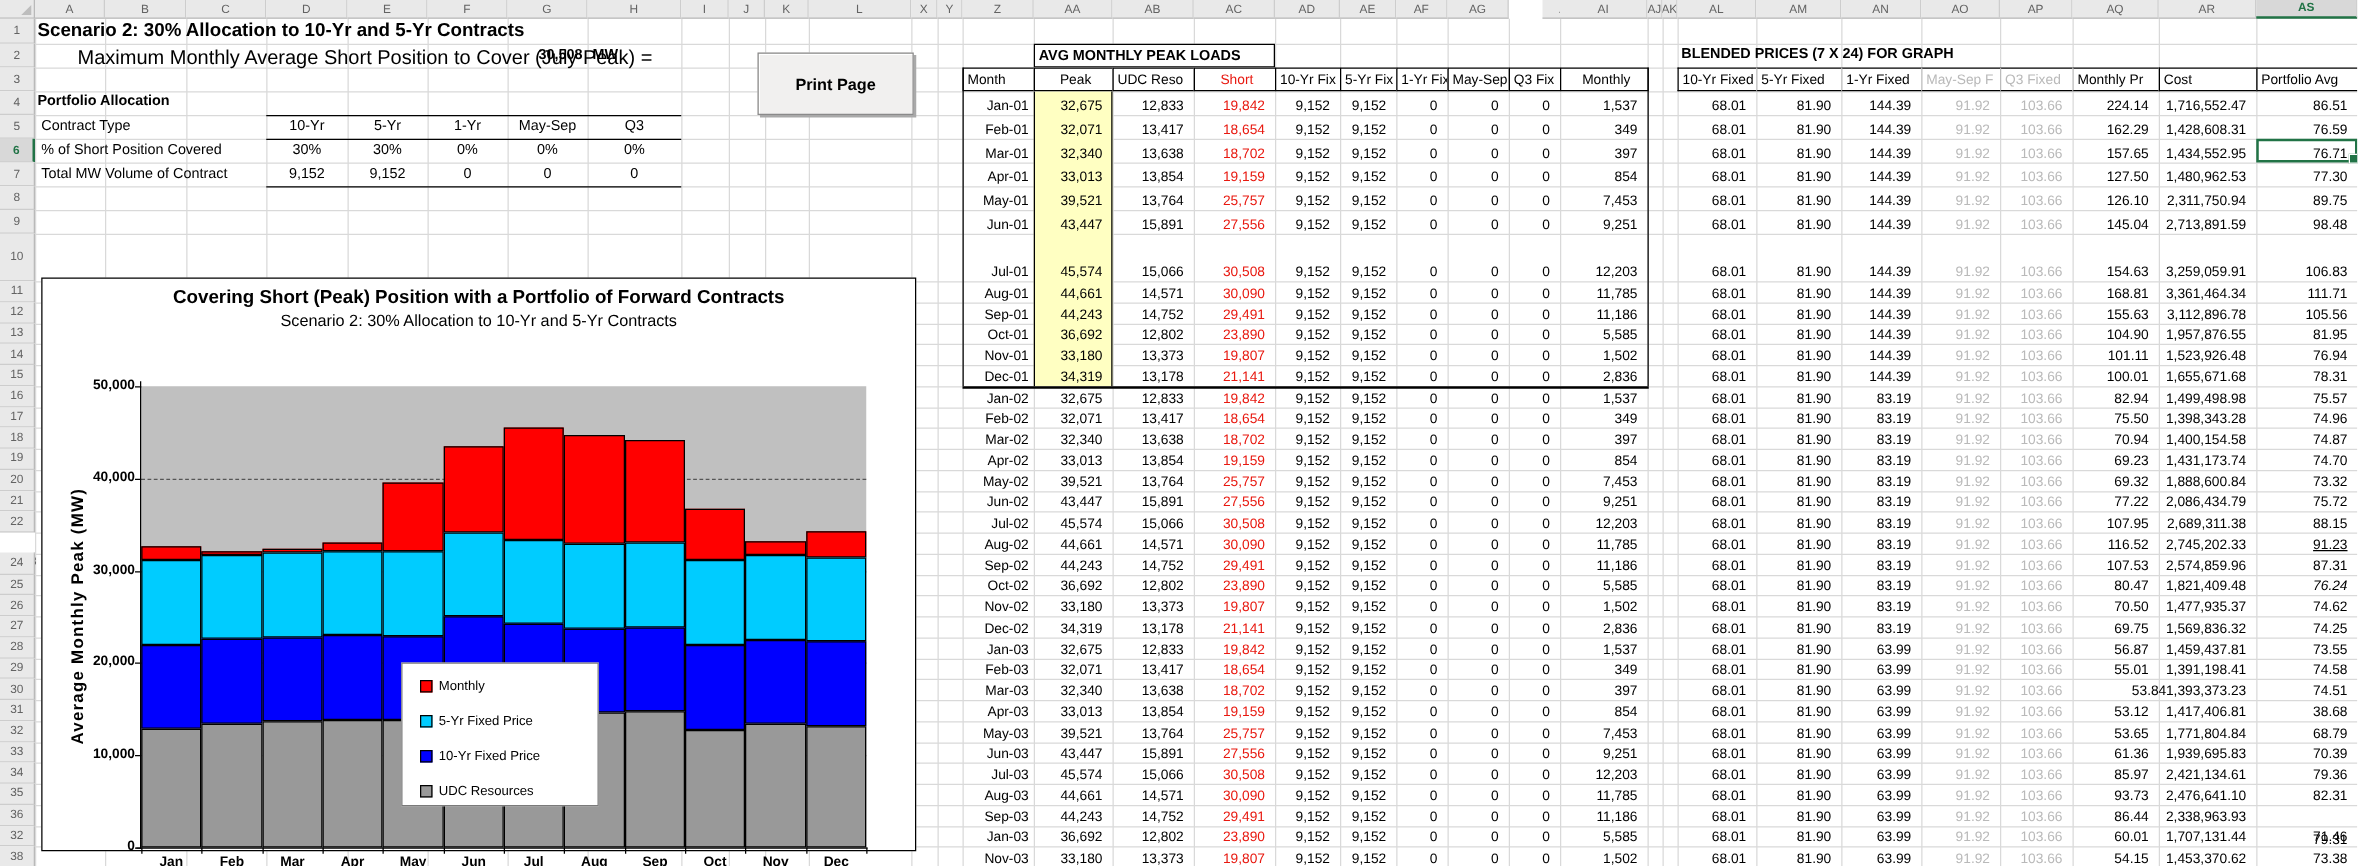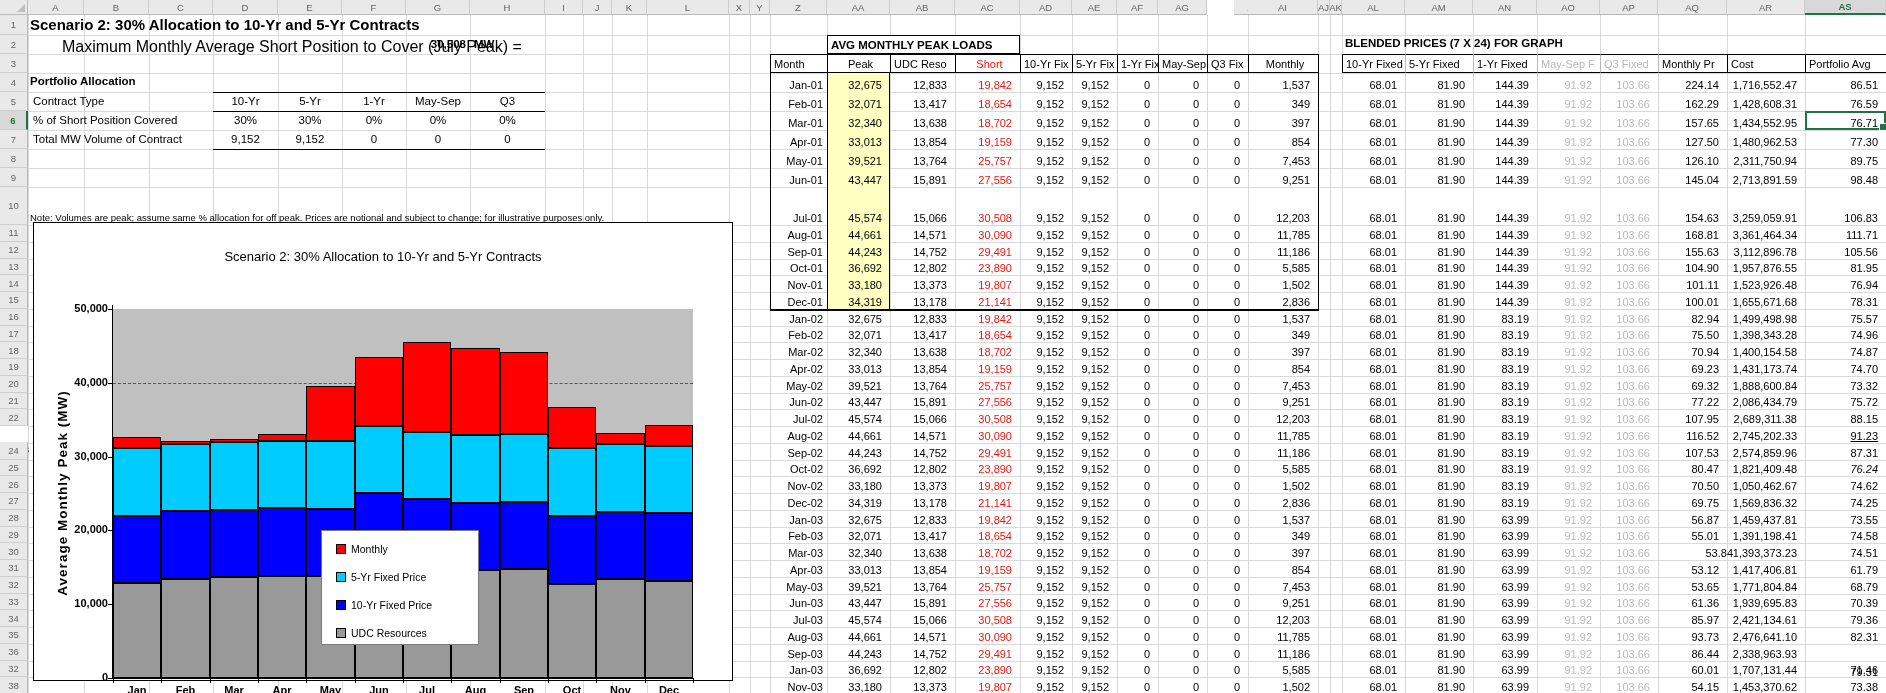--- a/index.html
+++ b/index.html
@@ -73,27 +73,30 @@
 
 <div id="sheet">
 
   <div id="corner"></div>
 
   <div class="abs" id="page-title">Scenario 2: 30% Allocation to 10-Yr and 5-Yr Contracts</div>
   <div class="abs" id="row2-label">Maximum Monthly Average Short Position to Cover (July Peak) =</div>
   <div class="abs" id="row2-value">30,508</div>
   <div class="abs" id="row2-unit">MW</div>
   <div class="abs" id="pf-head">Portfolio Allocation</div>
-  <div class="abs" id="note">Note: Volumes are peak; assume same % allocation for off peak.  Prices are notional and subject to change; for illustrative purposes only.</div>
 
+  <div class="abs" id="print-btn">
+    <span>Print Page</span>
+  </div>
 
   <div class="abs" id="avg-title">AVG MONTHLY PEAK LOADS</div>
   <div class="abs" id="blend-title">BLENDED PRICES (7 X 24) FOR GRAPH</div>
 
   <div class="abs" id="chart">
+    <div id="chart-title">Covering Short (Peak) Position with a Portfolio of Forward Contracts</div>
     <div id="chart-sub">Scenario 2: 30% Allocation to 10-Yr and 5-Yr Contracts</div>
     <div id="ytitle">Average Monthly Peak (MW)</div>
     <div id="plot">
         <div class="grid-dash" style="top: 295.2px;"></div>
         <div class="grid-dash" style="top: 221.4px;"></div>
         <div class="grid-dash" style="top: 147.6px;"></div>
         <div class="grid-dash" style="top: 73.8px;"></div>
         <div class="abs" style="left: 0px; bottom: 0px; width: 48px; height: 241.134px; display: flex; flex-direction: column;">
           <div class="barseg" style="height: 11.3431px; background: rgb(255, 0, 0); flex: 0 0 auto;"></div>
           <div class="barseg" style="height: 67.5418px; background: rgb(0, 204, 255); flex: 0 0 auto;"></div>
@@ -819,21 +822,21 @@
     <div class="cell num" style="left: 1117px; top: 476.25px; width: 41px; height: 16.75px;">0</div>
     <div class="cell num" style="left: 1158px; top: 476.25px; width: 49px; height: 16.75px;">0</div>
     <div class="cell num" style="left: 1207px; top: 476.25px; width: 41px; height: 16.75px;">0</div>
     <div class="cell num" style="left: 1248px; top: 476.25px; width: 70px; height: 16.75px;">1,502</div>
     <div class="cell num" style="left: 1342px; top: 476.25px; width: 63px; height: 16.75px;">68.01</div>
     <div class="cell num" style="left: 1405px; top: 476.25px; width: 68px; height: 16.75px;">81.90</div>
     <div class="cell num" style="left: 1473px; top: 476.25px; width: 64px; height: 16.75px;">83.19</div>
     <div class="cell num gray" style="left: 1537px; top: 476.25px; width: 63px; height: 16.75px;">91.92</div>
     <div class="cell num gray" style="left: 1600px; top: 476.25px; width: 58px; height: 16.75px;">103.66</div>
     <div class="cell num" style="left: 1658px; top: 476.25px; width: 69px; height: 16.75px;">70.50</div>
-    <div class="cell num" style="left: 1727px; top: 476.25px; width: 78px; height: 16.75px;">1,050,462.67</div>
+    <div class="cell num" style="left: 1727px; top: 476.25px; width: 78px; height: 16.75px;">1,477,935.37</div>
     <div class="cell num" style="left: 1805px; top: 476.25px; width: 81px; height: 16.75px;">74.62</div>
     <div class="cell mon" style="left: 770px; top: 493px; width: 57px; height: 16.75px;">Dec-02</div>
     <div class="cell num" style="left: 827px; top: 493px; width: 63px; height: 16.75px;">34,319</div>
     <div class="cell num" style="left: 890px; top: 493px; width: 65px; height: 16.75px;">13,178</div>
     <div class="cell num red" style="left: 955px; top: 493px; width: 65px; height: 16.75px;">21,141</div>
     <div class="cell num" style="left: 1020px; top: 493px; width: 52px; height: 16.75px;">9,152</div>
     <div class="cell num" style="left: 1072px; top: 493px; width: 45px; height: 16.75px;">9,152</div>
     <div class="cell num" style="left: 1117px; top: 493px; width: 41px; height: 16.75px;">0</div>
     <div class="cell num" style="left: 1158px; top: 493px; width: 49px; height: 16.75px;">0</div>
     <div class="cell num" style="left: 1207px; top: 493px; width: 41px; height: 16.75px;">0</div>
@@ -910,21 +913,21 @@
     <div class="cell num" style="left: 1158px; top: 560px; width: 49px; height: 16.75px;">0</div>
     <div class="cell num" style="left: 1207px; top: 560px; width: 41px; height: 16.75px;">0</div>
     <div class="cell num" style="left: 1248px; top: 560px; width: 70px; height: 16.75px;">854</div>
     <div class="cell num" style="left: 1342px; top: 560px; width: 63px; height: 16.75px;">68.01</div>
     <div class="cell num" style="left: 1405px; top: 560px; width: 68px; height: 16.75px;">81.90</div>
     <div class="cell num" style="left: 1473px; top: 560px; width: 64px; height: 16.75px;">63.99</div>
     <div class="cell num gray" style="left: 1537px; top: 560px; width: 63px; height: 16.75px;">91.92</div>
     <div class="cell num gray" style="left: 1600px; top: 560px; width: 58px; height: 16.75px;">103.66</div>
     <div class="cell num" style="left: 1658px; top: 560px; width: 69px; height: 16.75px;">53.12</div>
     <div class="cell num" style="left: 1727px; top: 560px; width: 78px; height: 16.75px;">1,417,406.81</div>
-    <div class="cell num" style="left: 1805px; top: 560px; width: 81px; height: 16.75px;">61.79</div>
+    <div class="cell num" style="left: 1805px; top: 560px; width: 81px; height: 16.75px;">38.68</div>
     <div class="cell mon" style="left: 770px; top: 576.75px; width: 57px; height: 16.75px;">May-03</div>
     <div class="cell num" style="left: 827px; top: 576.75px; width: 63px; height: 16.75px;">39,521</div>
     <div class="cell num" style="left: 890px; top: 576.75px; width: 65px; height: 16.75px;">13,764</div>
     <div class="cell num red" style="left: 955px; top: 576.75px; width: 65px; height: 16.75px;">25,757</div>
     <div class="cell num" style="left: 1020px; top: 576.75px; width: 52px; height: 16.75px;">9,152</div>
     <div class="cell num" style="left: 1072px; top: 576.75px; width: 45px; height: 16.75px;">9,152</div>
     <div class="cell num" style="left: 1117px; top: 576.75px; width: 41px; height: 16.75px;">0</div>
     <div class="cell num" style="left: 1158px; top: 576.75px; width: 49px; height: 16.75px;">0</div>
     <div class="cell num" style="left: 1207px; top: 576.75px; width: 41px; height: 16.75px;">0</div>
     <div class="cell num" style="left: 1248px; top: 576.75px; width: 70px; height: 16.75px;">7,453</div>

